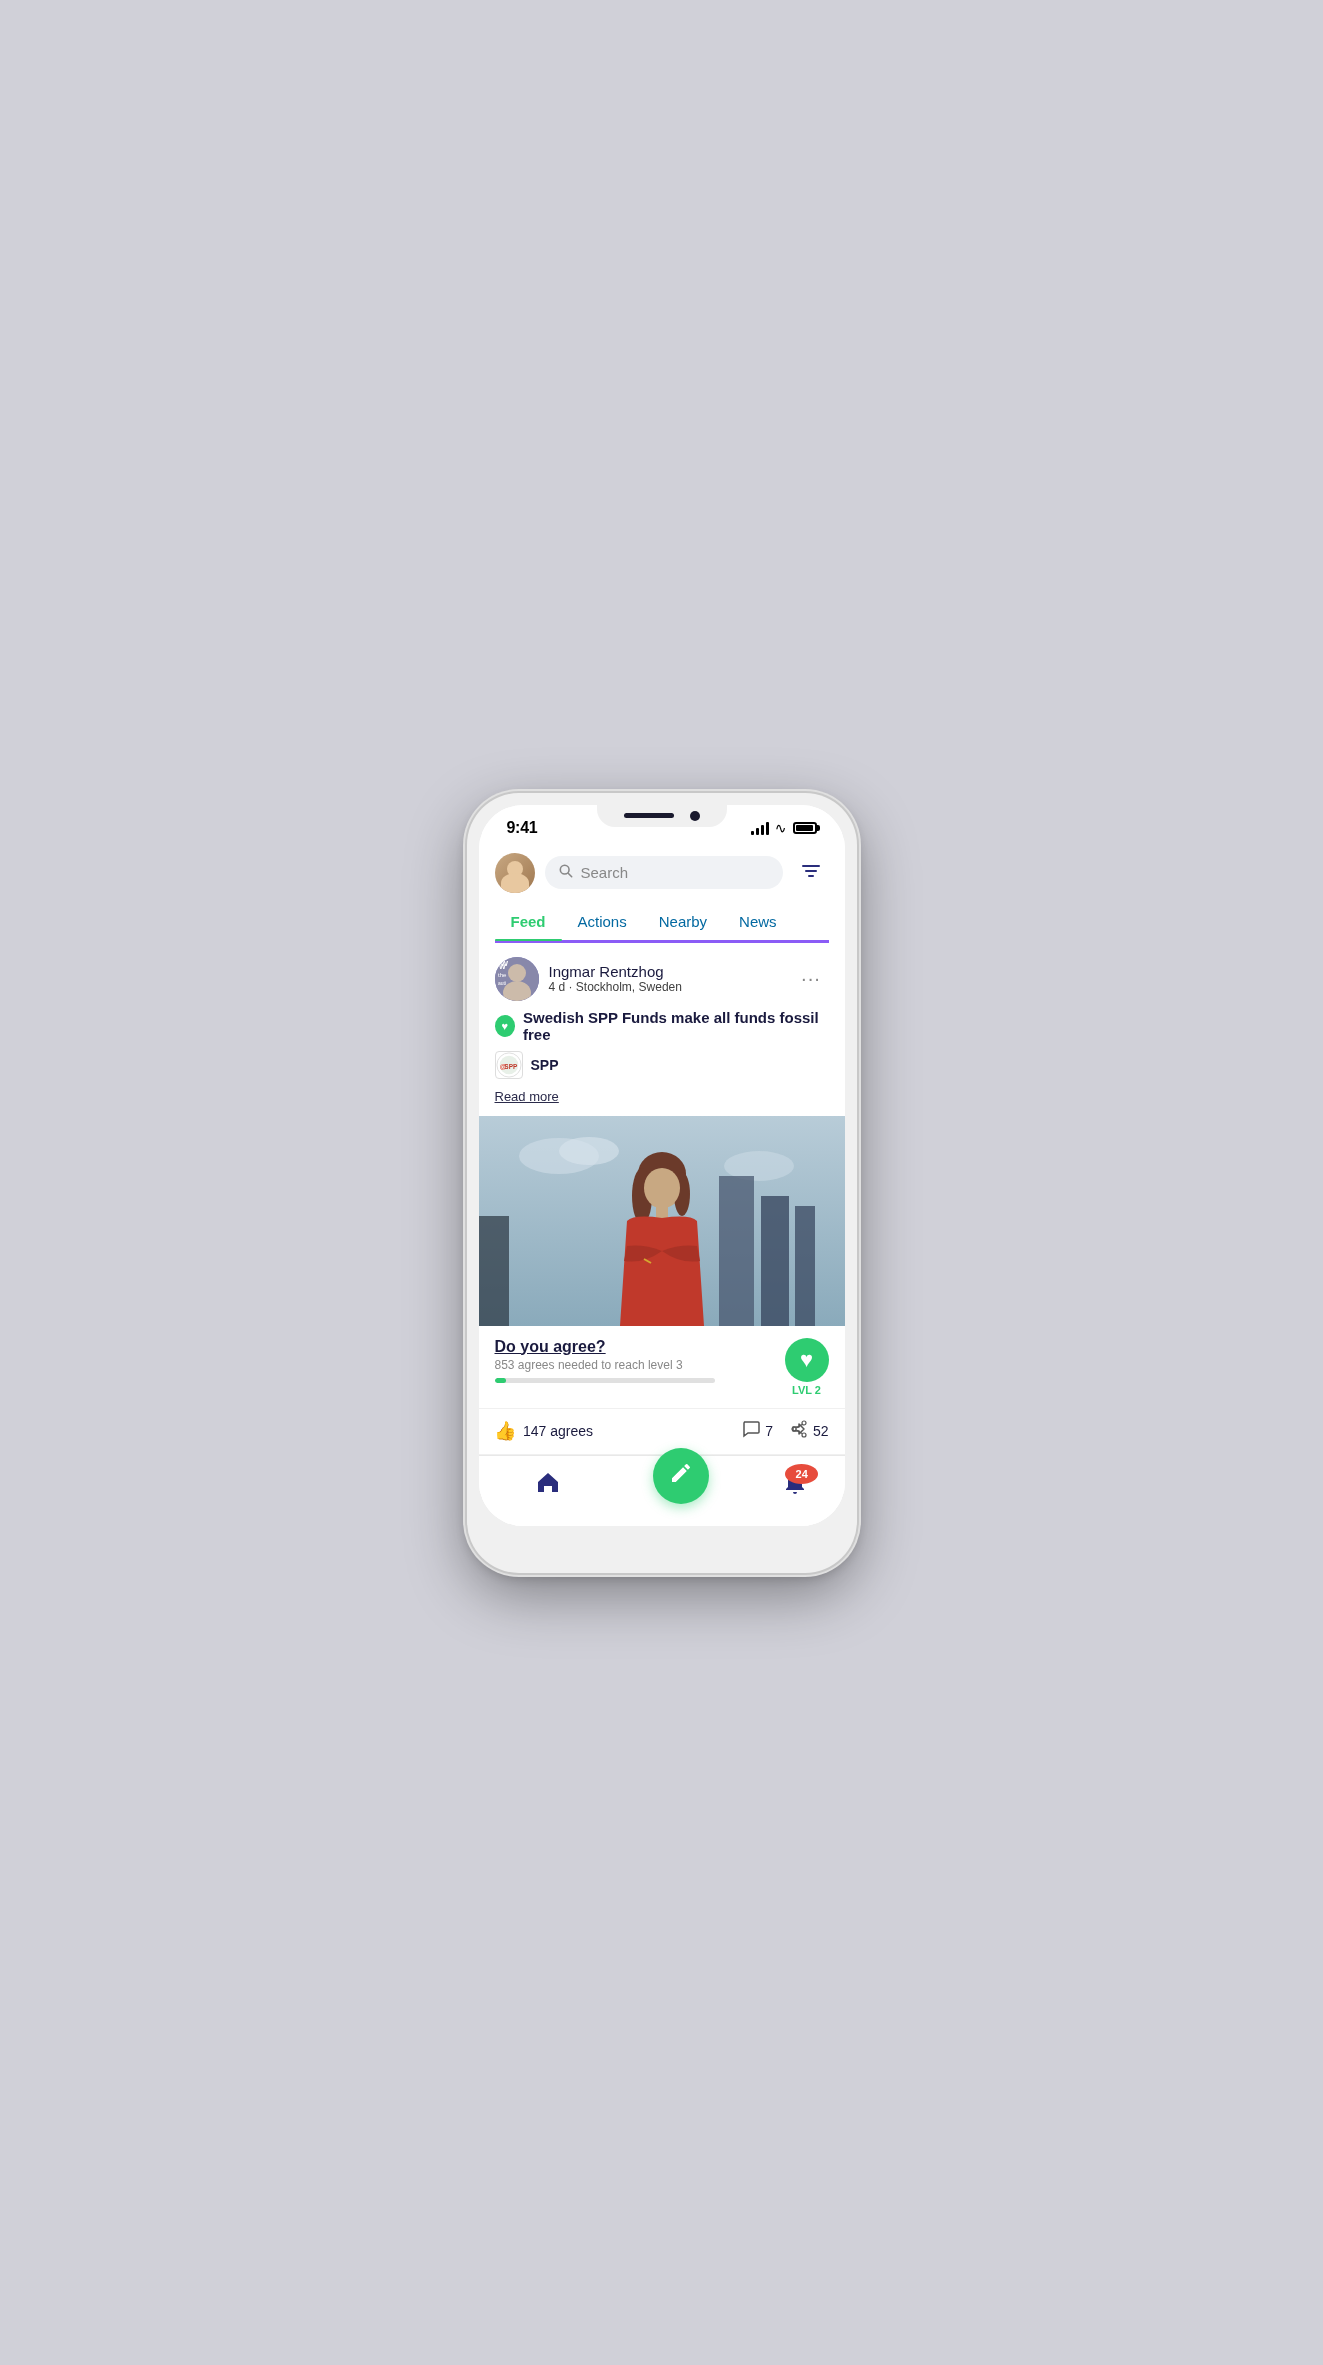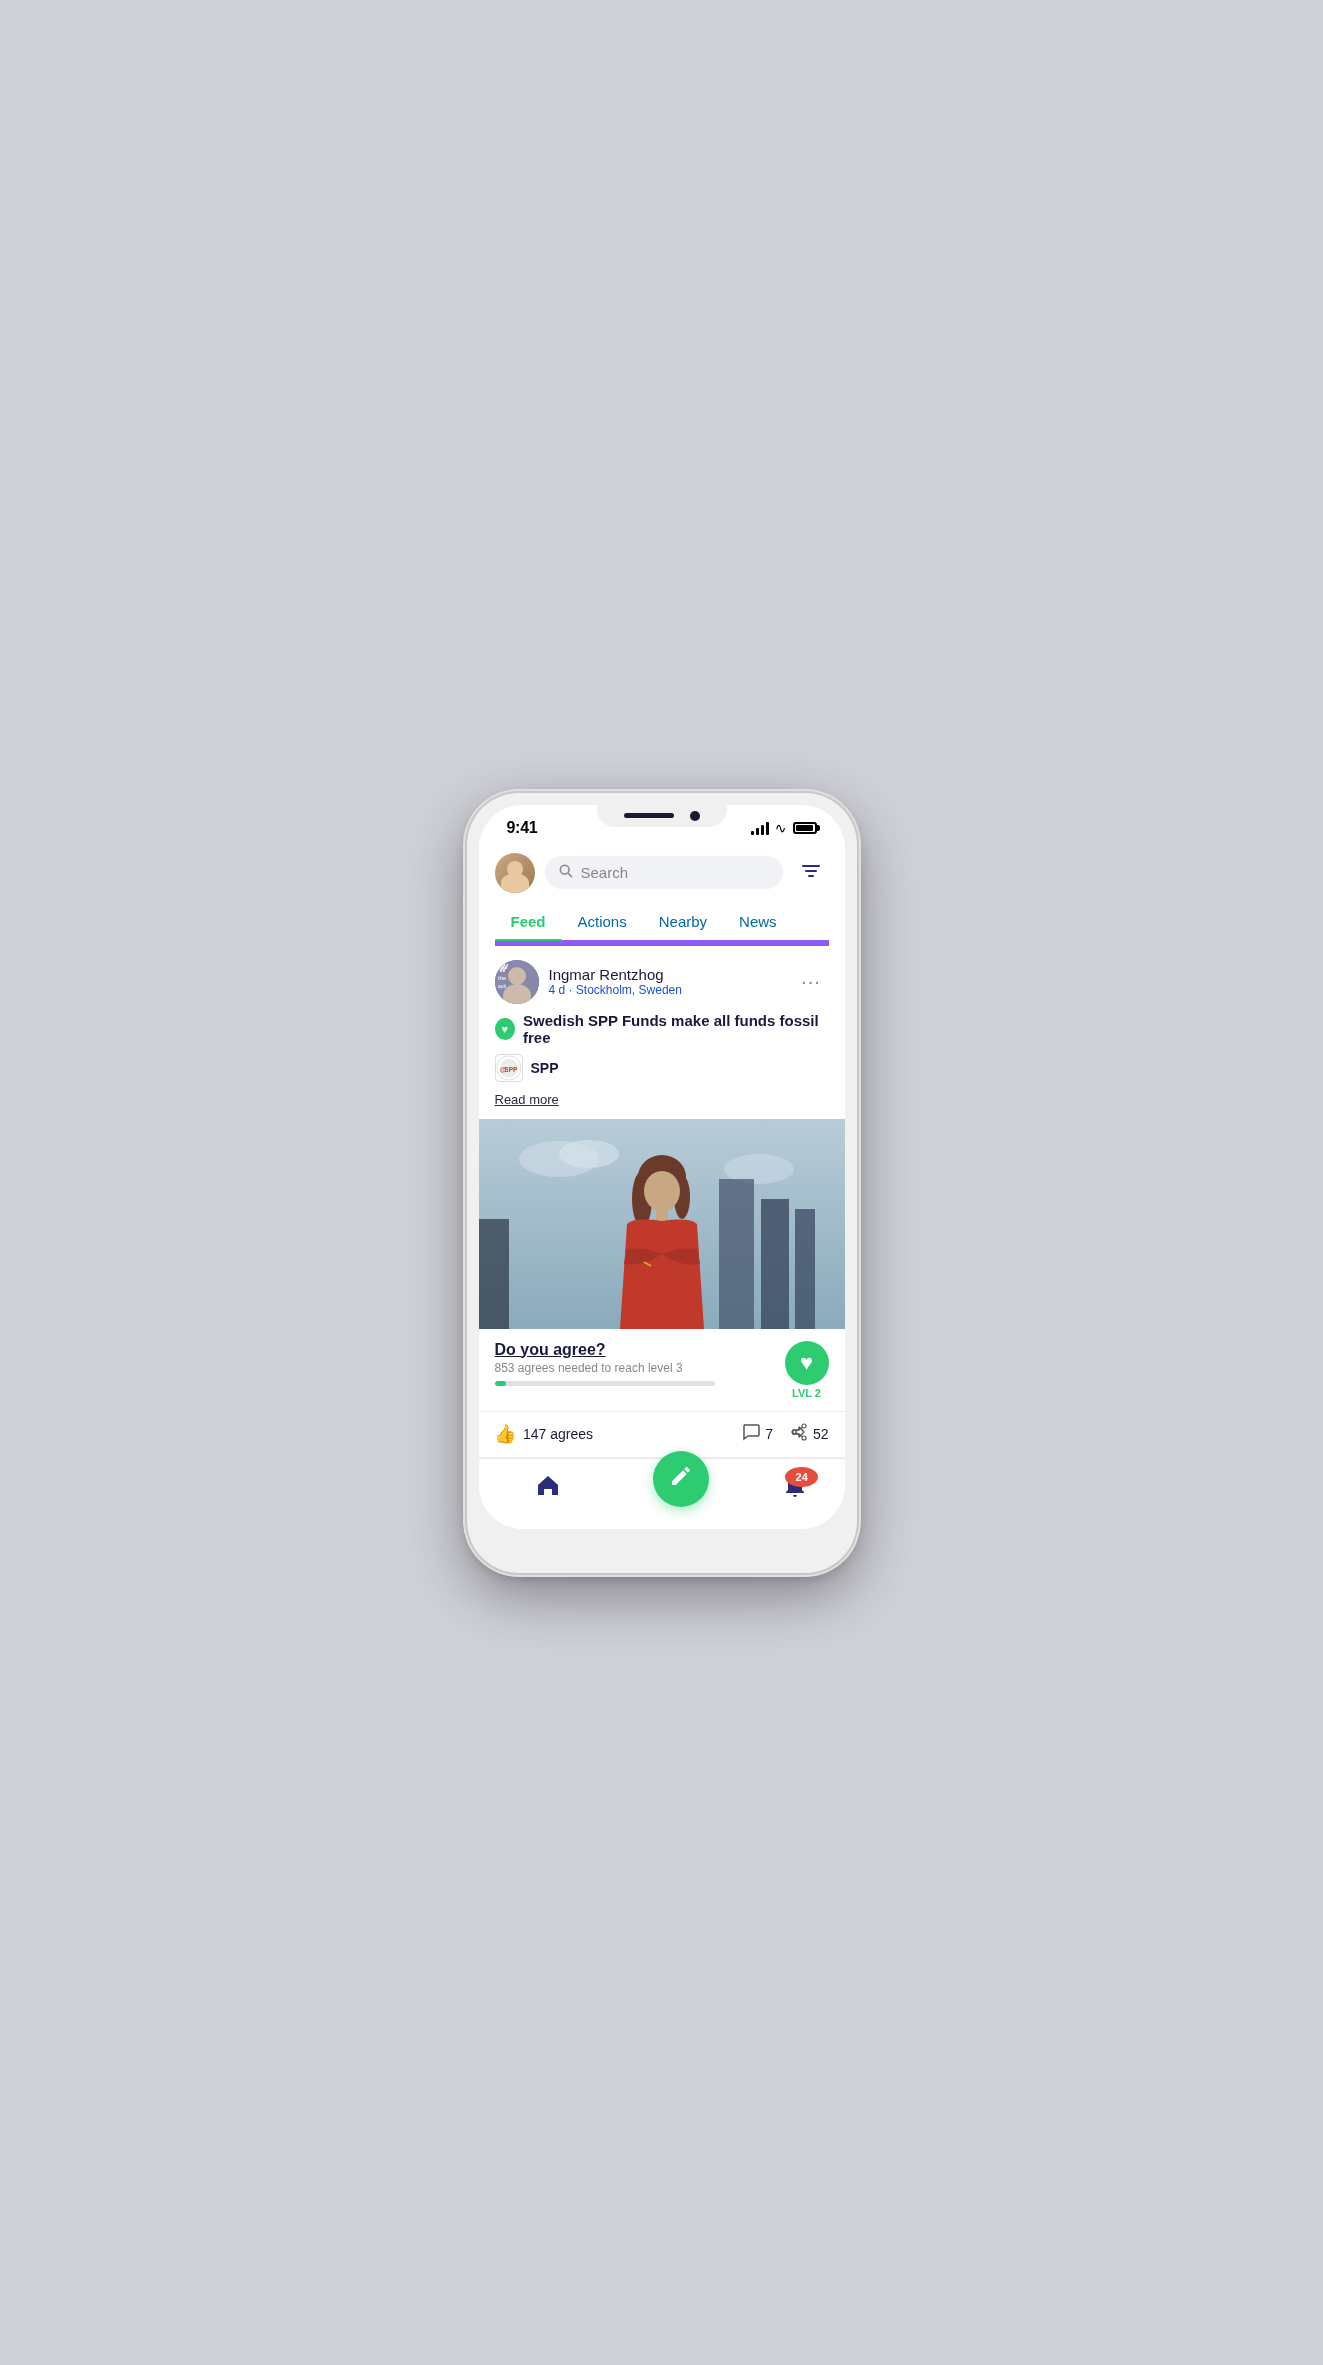--- a/index.html
+++ b/index.html
@@ -194,21 +194,21 @@
       justify-content: center;
     }
     .filter-icon {
       color: #2a2d7c;
     }
 
     
     .tabs {
       display: flex;
       align-items: center;
-      border-bottom: 6px solid #8b5cf6;
+      border-bottom: 3px solid #8b5cf6;
       margin-top: 2px;
     }
     .tab-item {
       padding: 10px 16px;
       font-size: 15px;
       color: #0369a1;
       cursor: pointer;
       position: relative;
       text-align: center;
     }
@@ -264,21 +264,21 @@
       font-weight: bold;
     }
     .author-info {}
     .author-name {
       font-size: 15px;
       font-weight: 400;
       color: #1a1a3e;
     }
     .author-meta {
       font-size: 12px;
-      color: #1d4ed8;
+      color: #404040;
     }
     .more-options {
       color: #888;
       font-size: 20px;
       cursor: pointer;
       padding: 4px 8px;
     }
 
     
     .post-body {

